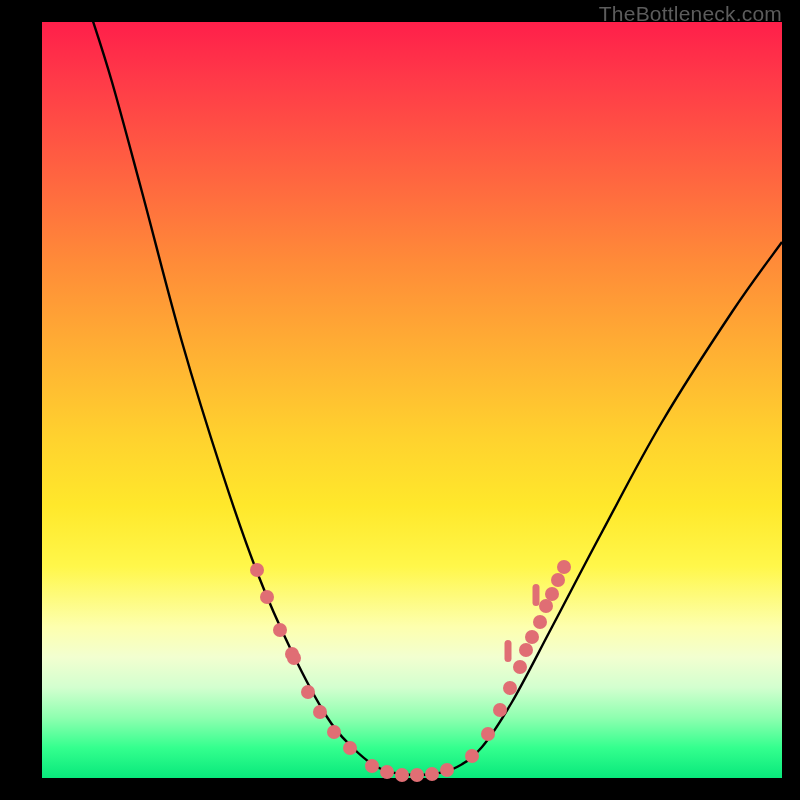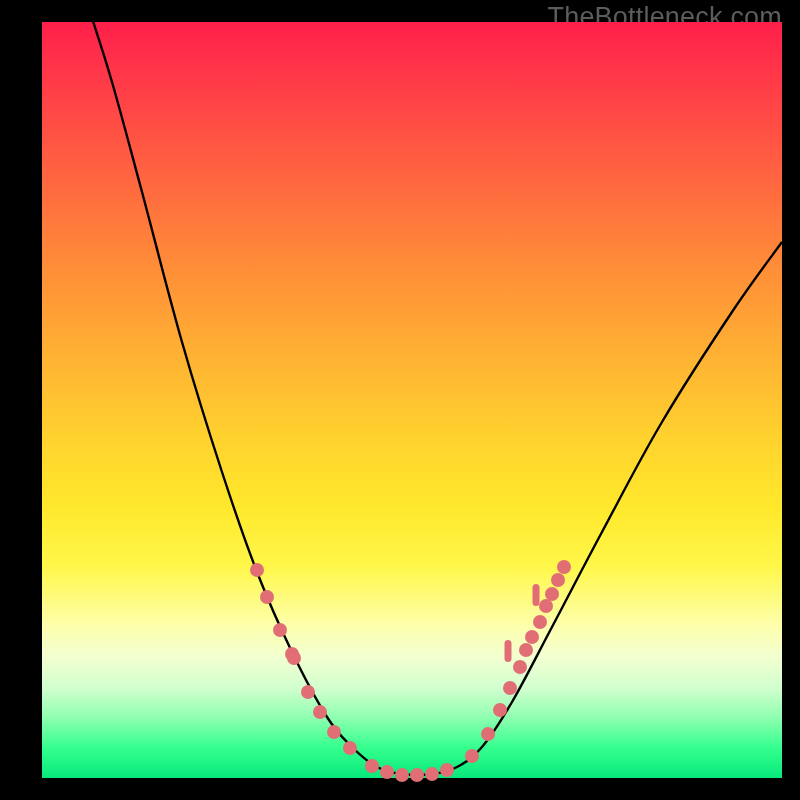--- a/index.html
+++ b/index.html
@@ -40,21 +40,21 @@
       #8fffb0 92%,
       #34ff8e 96%,
       #08e87b 100%
     );
   }
   .watermark {
     position: absolute;
     top: 2px;
     right: 18px;
     color: #5c5c5c;
-    font-size: 27px;
+    font-size: 21px;
     font-weight: 400;
     letter-spacing: 0.2px;
     user-select: none;
   }
   svg.curve {
     position: absolute;
     left: 0; top: 0;
     width: 740px;
     height: 756px;
   }

